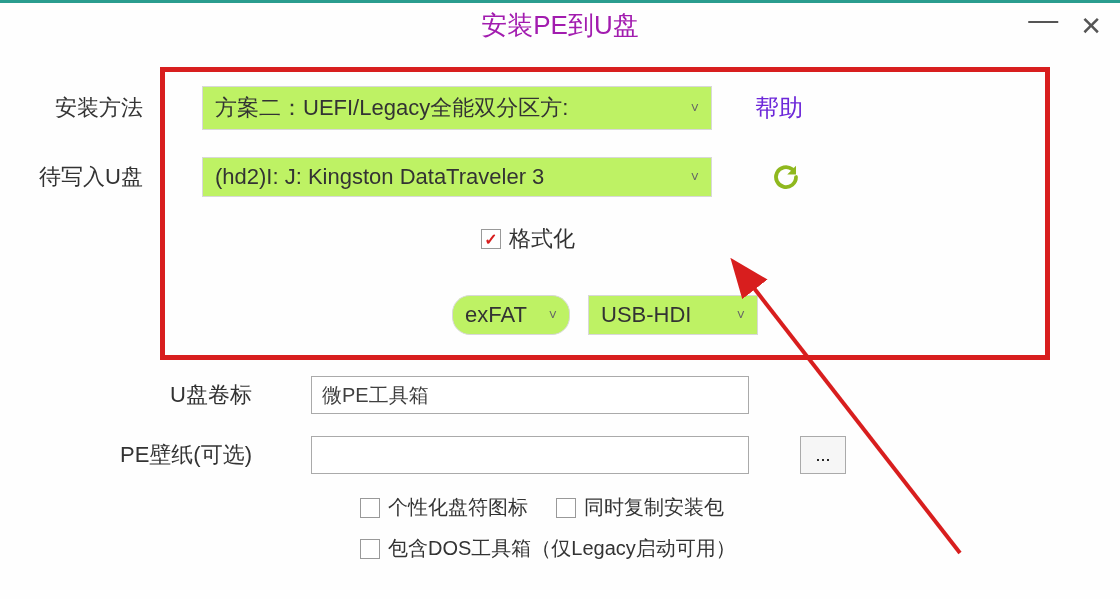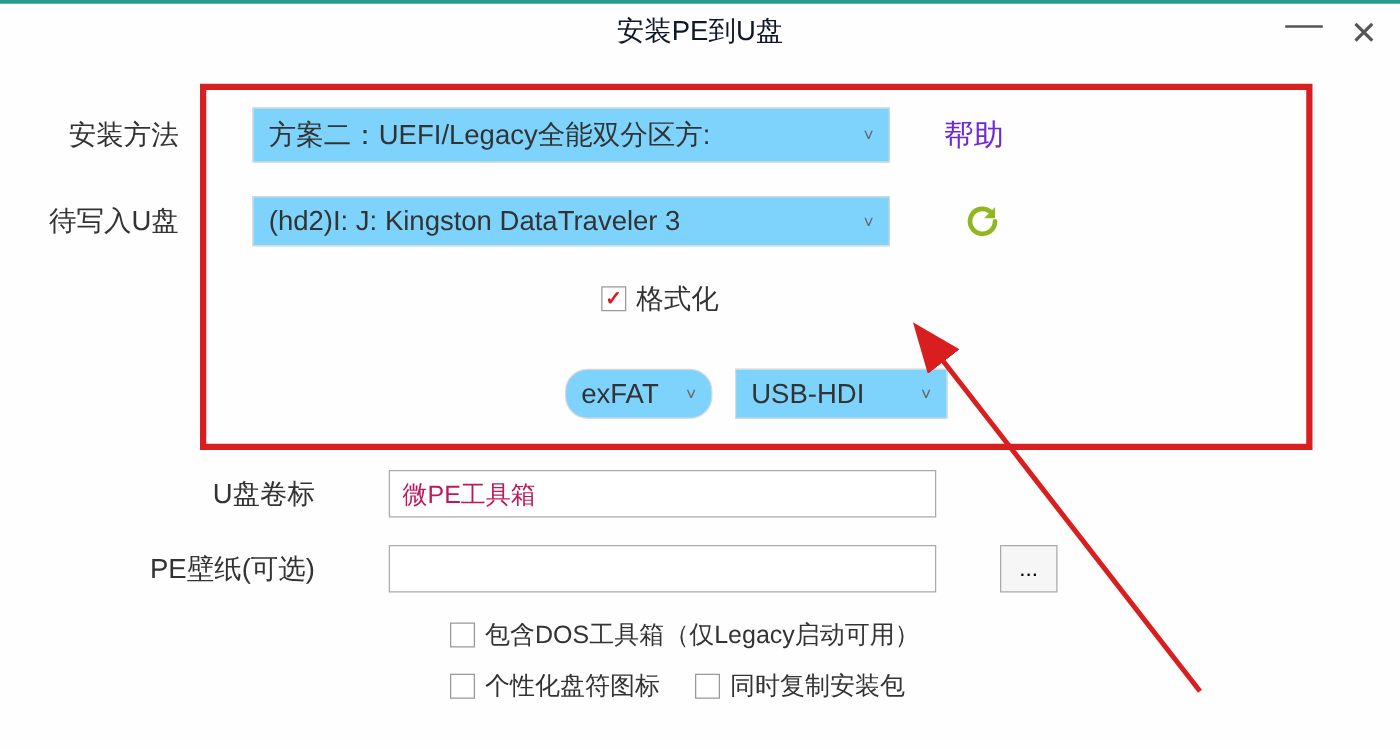--- a/index.html
+++ b/index.html
@@ -23,22 +23,22 @@
   position: relative;
 }
 .titlebar {
   height: 44px;
   display: flex;
   align-items: center;
   justify-content: center;
   position: relative;
 }
 .titlebar-title {
-  font-size: 22px;
-  color: #0f172a;
+  font-size: 26px;
+  color: #a21caf;
 }
 .window-controls {
   position: absolute;
   right: 18px;
   top: 8px;
   display: flex;
   gap: 22px;
   align-items: center;
 }
 .win-btn {
@@ -82,21 +82,21 @@
   font-size: 22px;
   color: #333;
   padding-right: 18px;
   flex-shrink: 0;
 }
 .label-col.offset {
   margin-left: -224px;
   width: 200px;
 }
 .select-box {
-  background: #7dd3fc;
+  background: #bef264;
   border: 1px solid #d8d8d8;
   padding: 6px 12px;
   font-size: 22px;
   color: #333;
   display: flex;
   align-items: center;
   justify-content: space-between;
   gap: 8px;
   cursor: pointer;
 }
@@ -156,21 +156,21 @@
   color: #d81e1e;
   font-size: 16px;
   font-weight: bold;
 }
 .text-input {
   border: 1px solid #aaa;
   background: #fff;
   height: 38px;
   padding: 4px 10px;
   font-size: 20px;
-  color: #be185d;
+  color: #404040;
   font-family: inherit;
 }
 .input-volume {
   width: 438px;
 }
 .input-wallpaper {
   width: 438px;
 }
 .browse-btn {
   border: 1px solid #aaa;
@@ -275,32 +275,32 @@
       <div class="label-col">PE壁纸(可选)</div>
       <input type="text" class="text-input input-wallpaper" value="" style="">
       <div class="browse-btn">
         <span>...</span>
       </div>
     </div>
 
     <div class="options-row">
       <span class="checkbox-wrap">
         <span class="chk"></span>
-        <span>包含DOS工具箱（仅Legacy启动可用）</span>
-      </span>
-    </div>
-
-    <div class="options-row">
-      <span class="checkbox-wrap">
-        <span class="chk"></span>
         <span>个性化盘符图标</span>
       </span>
       <span class="checkbox-wrap">
         <span class="chk"></span>
         <span>同时复制安装包</span>
+      </span>
+    </div>
+
+    <div class="options-row">
+      <span class="checkbox-wrap">
+        <span class="chk"></span>
+        <span>包含DOS工具箱（仅Legacy启动可用）</span>
       </span>
     </div>
 
   </div>
 
   <svg class="arrow-svg" width="400" height="320">
     <defs>
       <marker id="arrowhead" markerWidth="10" markerHeight="8" refX="2" refY="4" orient="auto">
         <polygon points="0 0, 10 4, 0 8" fill="#d81e1e"></polygon>
       </marker>

